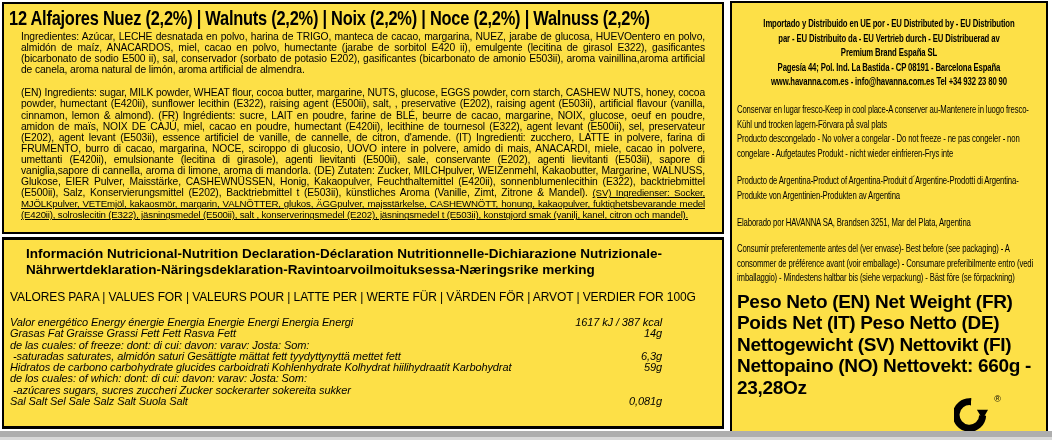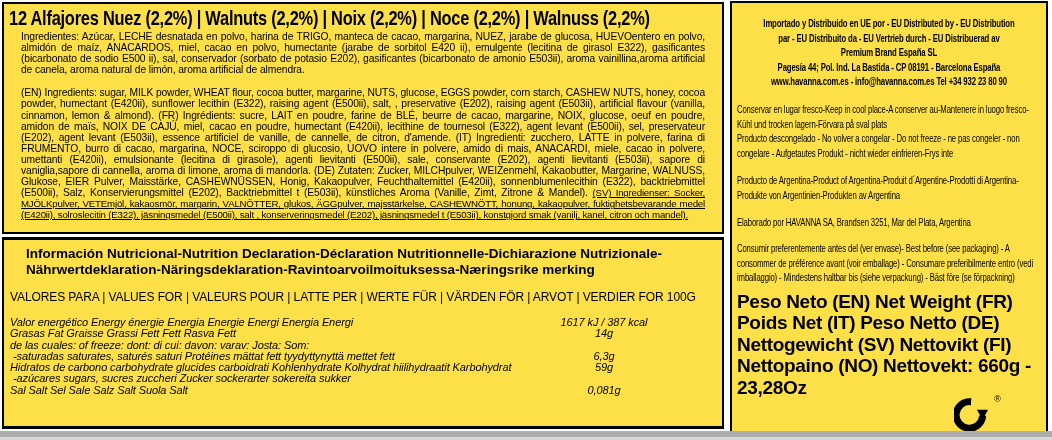--- a/index.html
+++ b/index.html
@@ -18,21 +18,21 @@
   .ing{font-size:10.3px;line-height:11.1px;text-align:justify;letter-spacing:-0.12px;margin:12px;}
   .ing.first{margin-top:1px;}
   .sv-part{font-size:9.7px;letter-spacing:-0.2px;text-decoration:underline;}
   
   #nutrition-box{left:2px;top:237px;width:722px;height:192px;border-top-width:3px;border-bottom-width:3px;padding:3px 6px;overflow:hidden;}
   .n-header{font-size:13.5px;font-weight:bold;line-height:15.5px;margin:3px 0 0 16px;}
   .values-for{font-size:12px;margin:13px 0 0 0;letter-spacing:-0.1px;}
   .n-rows{margin-top:13px;}
   .n-row{display:flex;font-size:11px;line-height:11.3px;letter-spacing:-0.1px;font-style:italic;}
   .n-label{flex:1 1 auto;white-space:pre;overflow:hidden;}
-  .n-value{flex:0 0 170px;text-align:center;padding-right:54px;box-sizing:border-box;white-space:pre;}
+  .n-value{flex:0 0 170px;text-align:right;padding-right:54px;box-sizing:border-box;white-space:pre;}
   
   #distribution-box{left:730px;top:1px;width:318px;height:440px;padding:12px 5px;overflow:hidden;}
   .rc{margin:0;font-size:11px;line-height:14.6px;letter-spacing:-0.2px;
       width:142%;transform:scaleX(0.704);transform-origin:top left;white-space:pre-line;}
   .importer{font-weight:bold;text-align:center;margin-top:1px;}
   .storage{margin-top:13px;}
   .origin{margin-top:13px;}
   .producer{margin-top:12px;}
   .best-before{margin-top:12px;}
   .net-weight{
@@ -66,28 +66,29 @@
       </div>
       <div class="n-row">
         <span class="n-label">Grasas Fat Graisse Grassi Fett Fett Rasva Fett</span>
           <span class="n-value">14g</span>
       </div>
       <div class="n-row">
         <span class="n-label">de las cuales: of freeze: dont: di cui: davon: varav: Josta: Som:</span>
           <span class="n-value"></span>
       </div>
       <div class="n-row">
-        <span class="n-label"> -saturadas saturates, saturés saturi Protéines mättat fett tyydyttynyttä mettet fett</span>
+        <span class="n-label"> -saturadas saturates, almidón saturi Gesättigte mättat fett tyydyttynyttä mettet fett</span>
           <span class="n-value">6,3g</span>
       </div>
       <div class="n-row">
         <span class="n-label">Hidratos de carbono carbohydrate glucides carboidrati Kohlenhydrate Kolhydrat hiilihydraatit Karbohydrat</span>
           <span class="n-value">59g</span>
       </div>
       <div class="n-row">
+        <span class="n-label">de los cuales: of which: dont: di cui: davon: varav: Josta: Som:</span>
           <span class="n-value"></span>
       </div>
       <div class="n-row">
         <span class="n-label"> -azúcares sugars, sucres zuccheri Zucker sockerarter sokereita sukker</span>
       </div>
       <div class="n-row">
         <span class="n-label">Sal Salt Sel Sale Salz Salt Suola Salt</span>
           <span class="n-value">0,081g</span>
       </div>
     </div>

